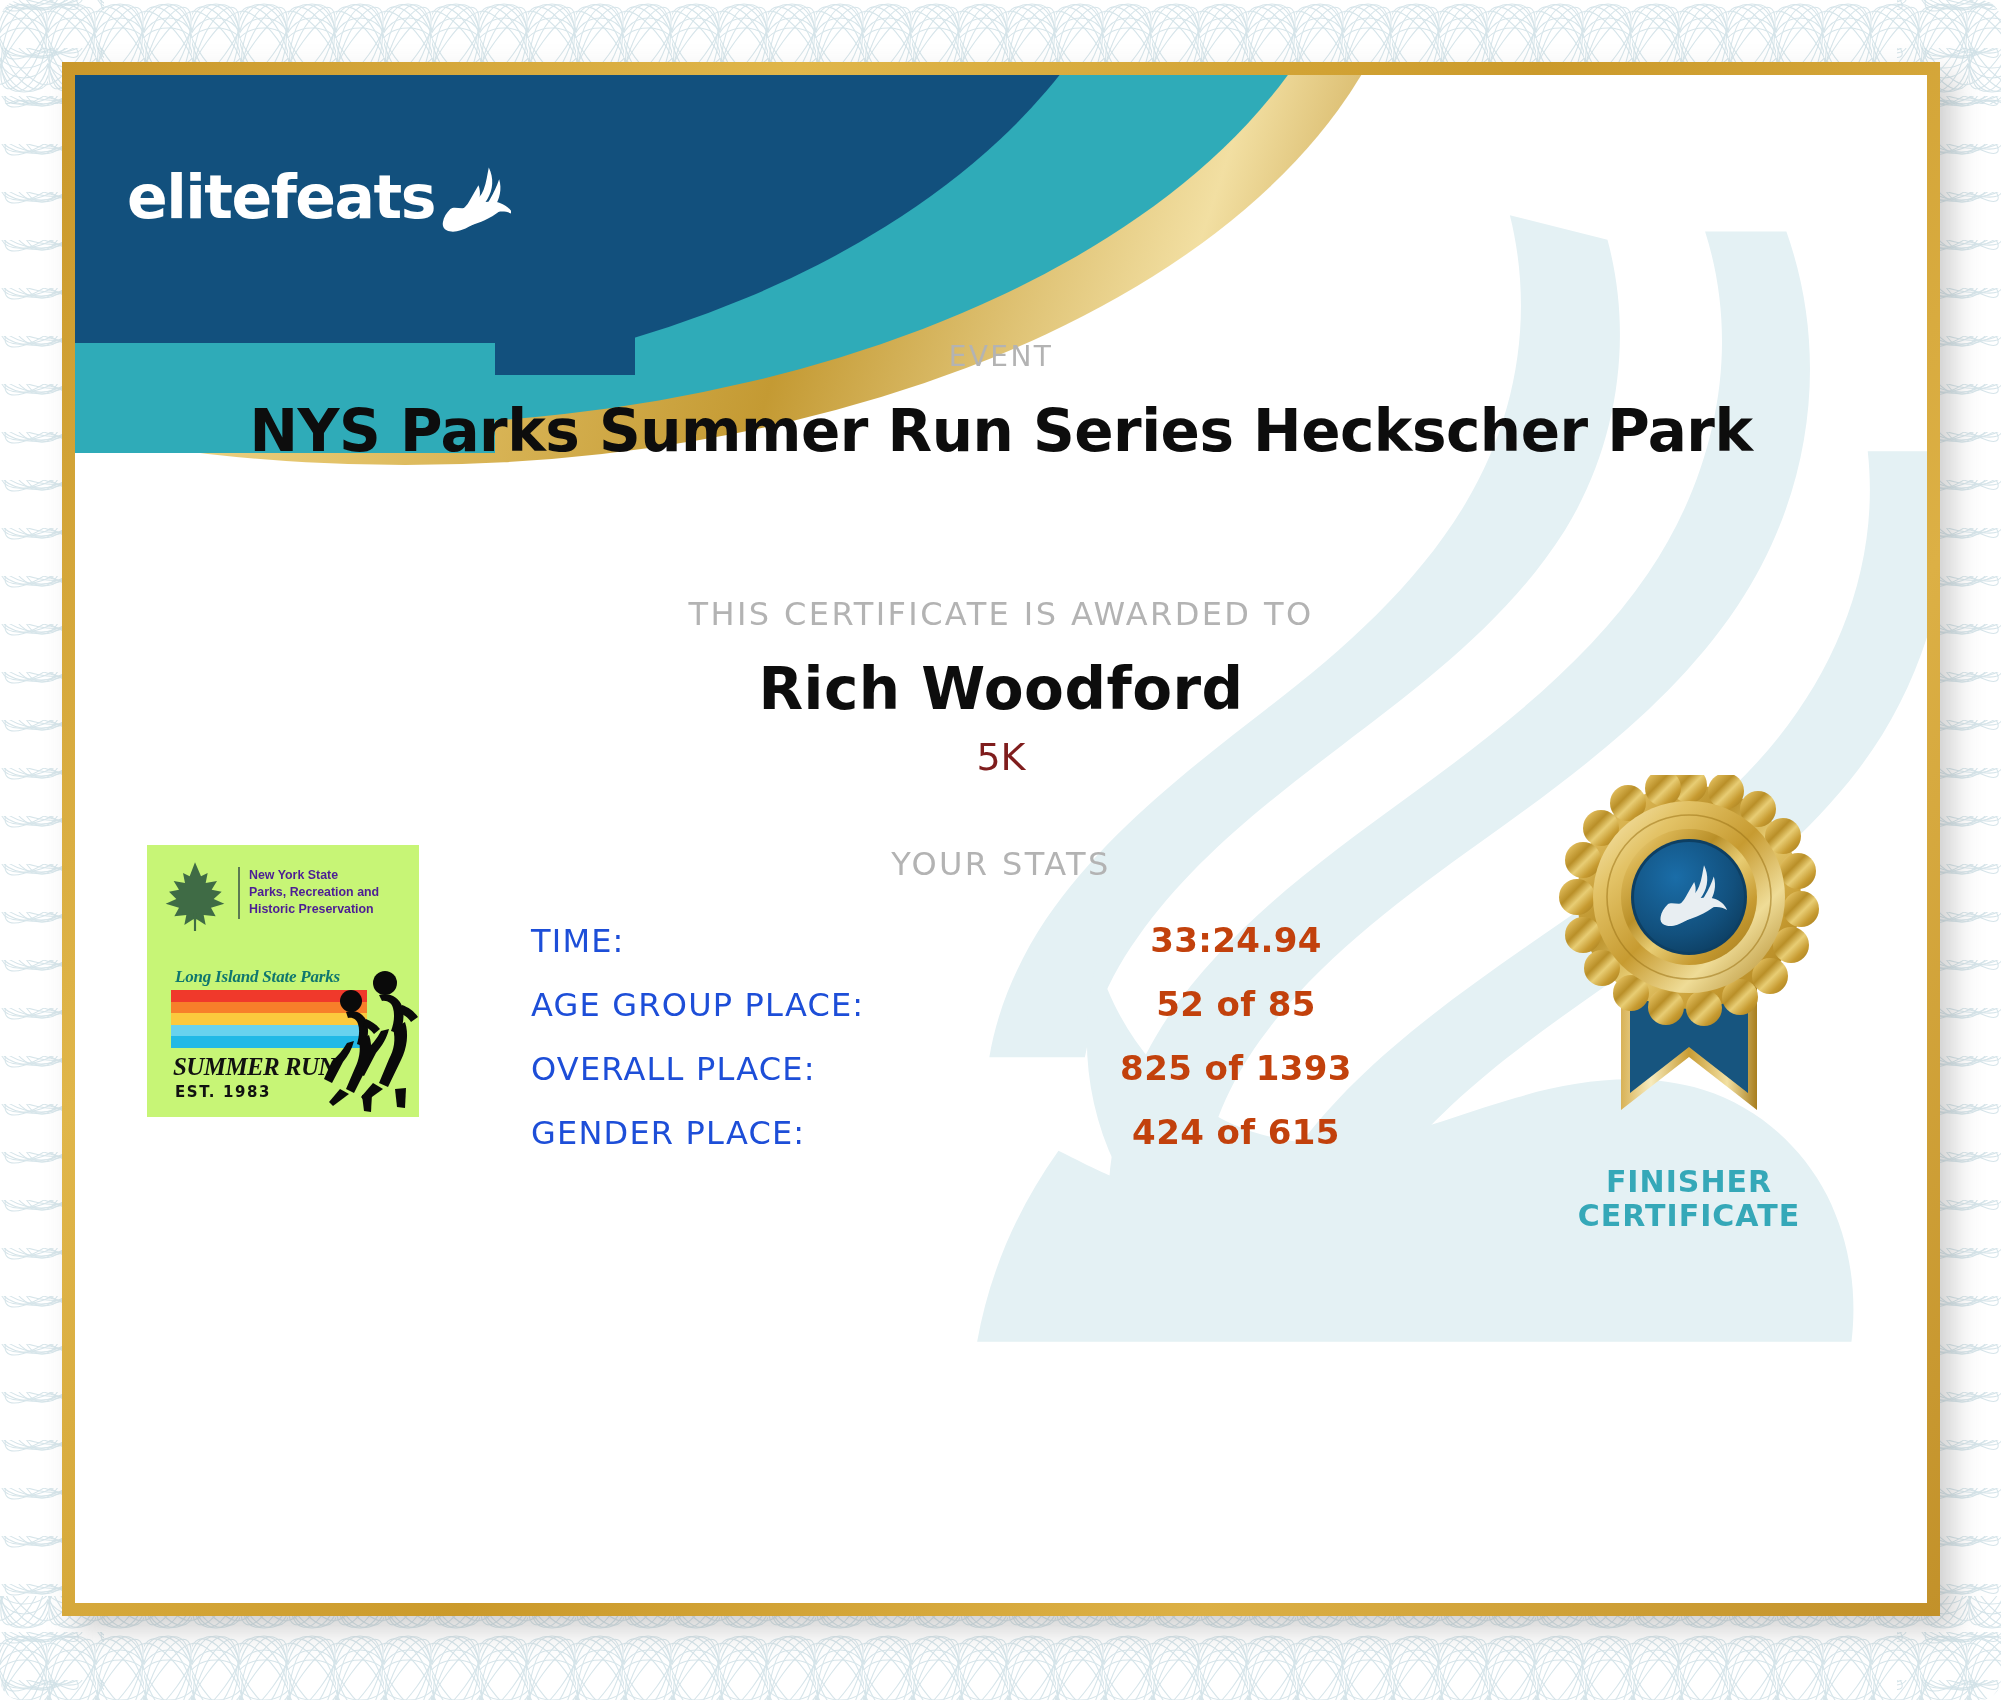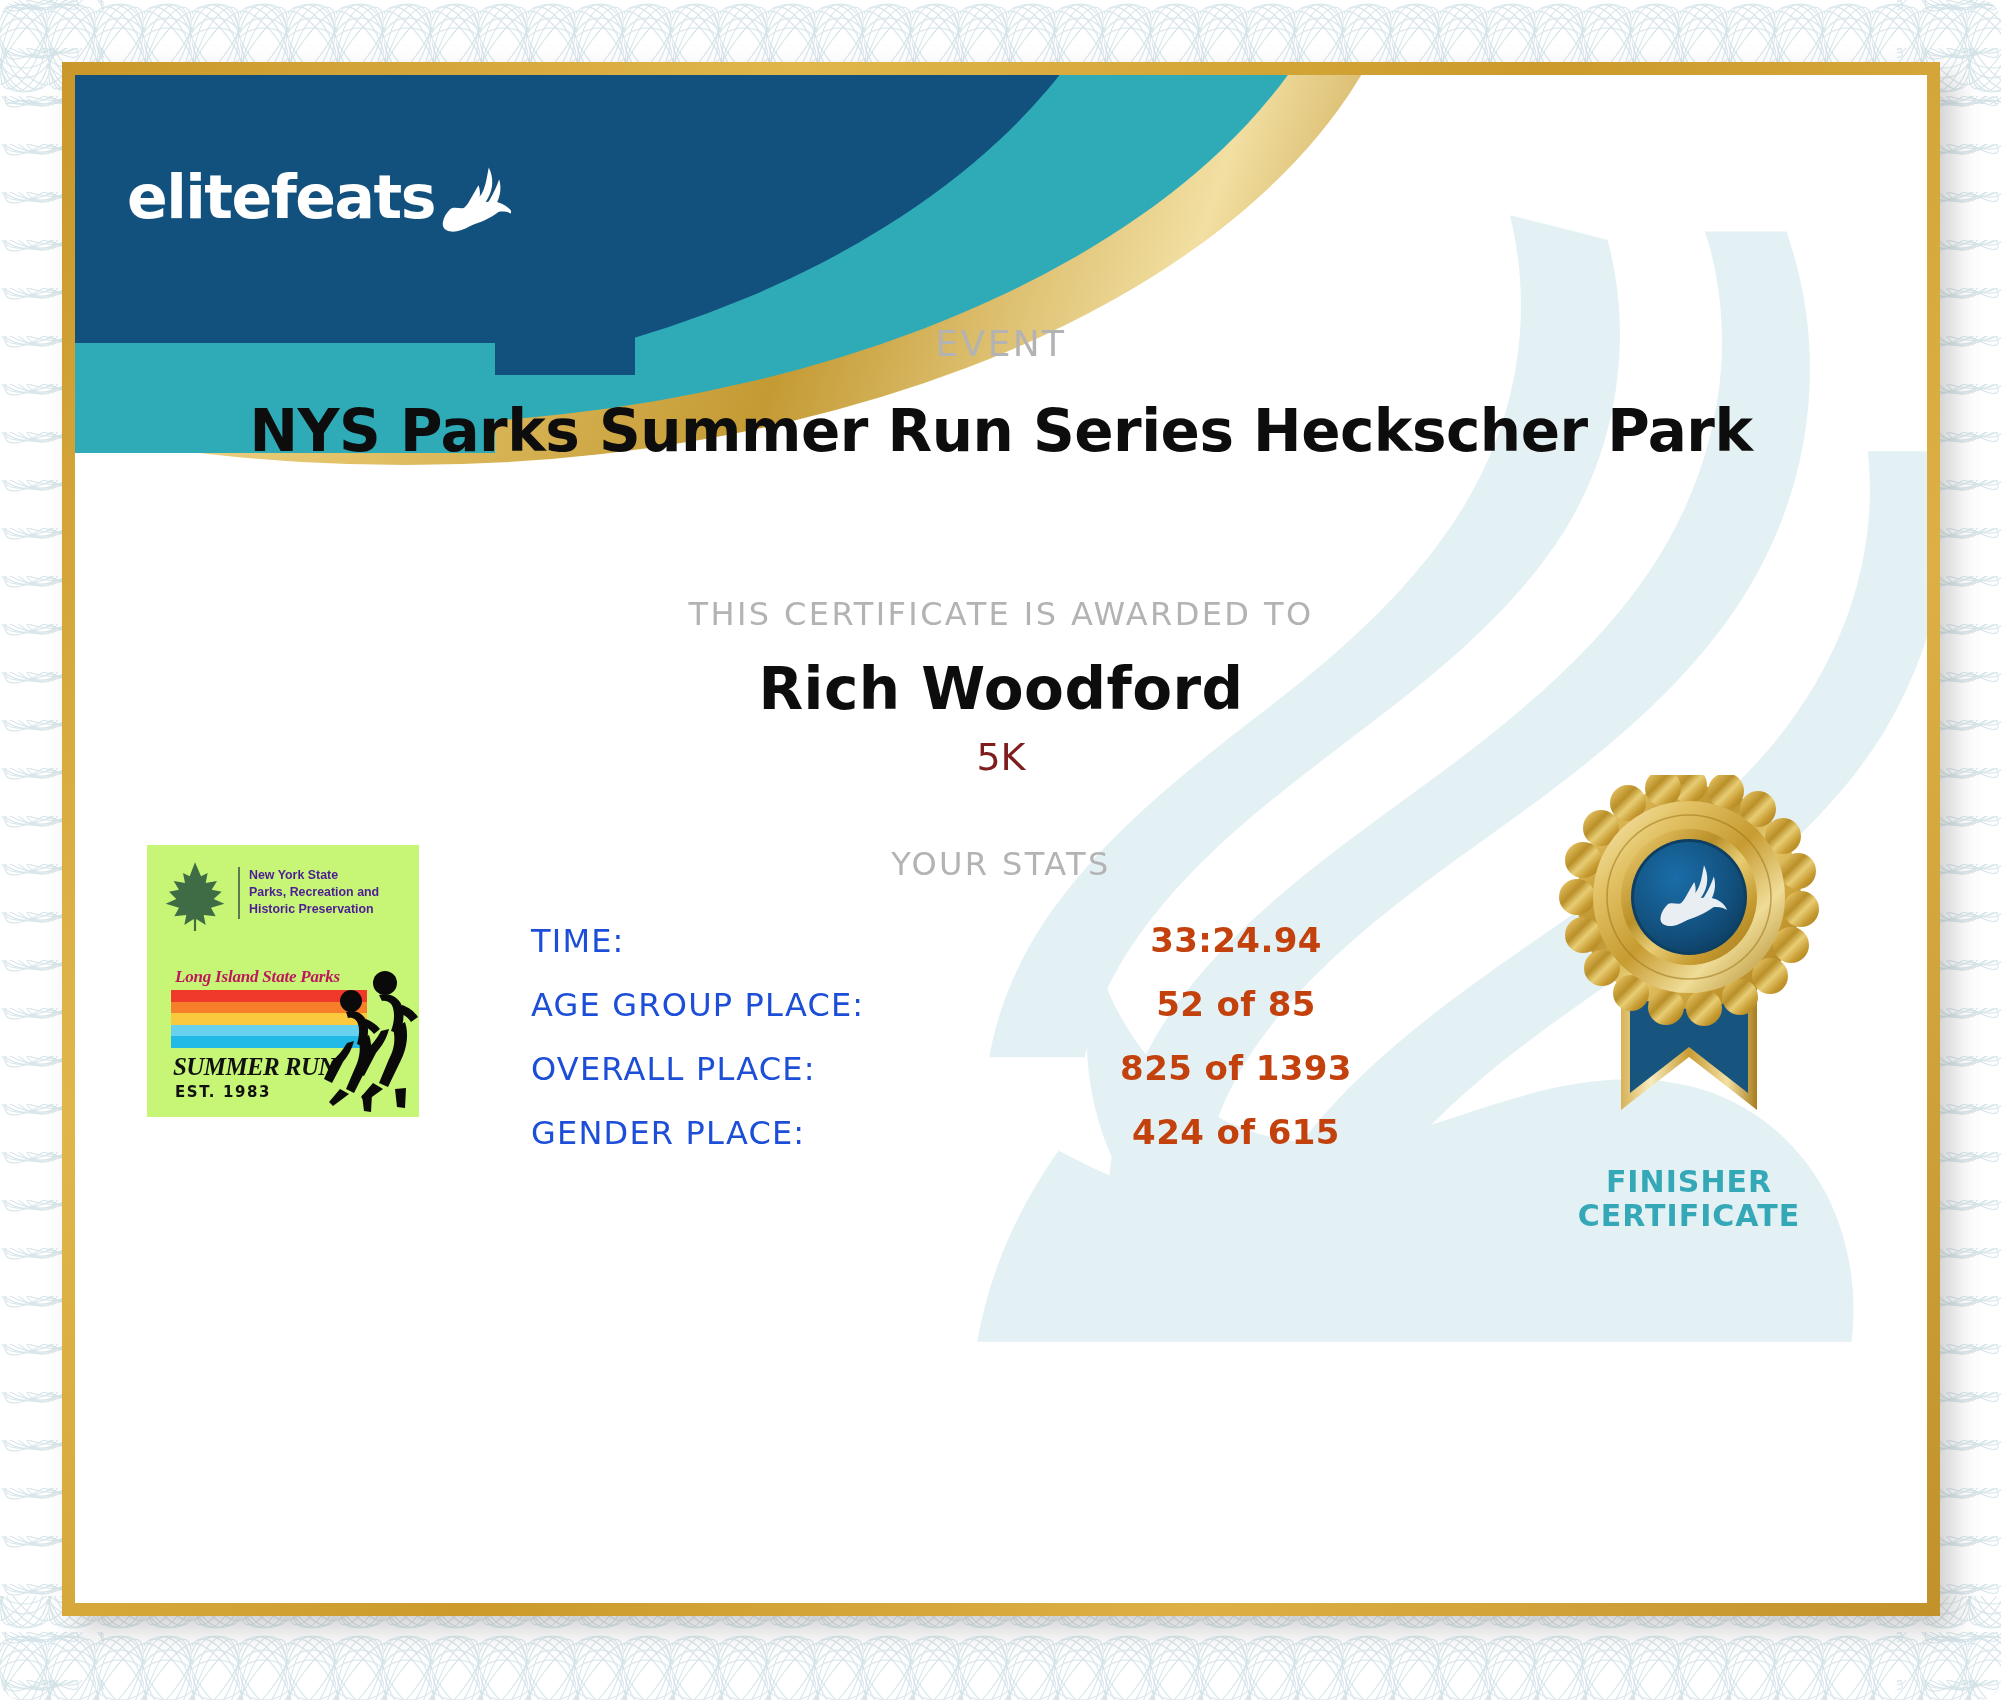--- a/index.html
+++ b/index.html
@@ -111,21 +111,21 @@
     left:0; right:0;
     text-align:center;
     z-index:5;
   }
   .label-gray{
     color:#b3b3b3;
     font-family:"DejaVu Sans", sans-serif;
     letter-spacing:2.4px;
     font-weight:normal;
   }
-  #event-label{ top:248px; font-size:36px; }
+  #event-label{ top:265px; font-size:28px; }
   #event-title{
     top:322px;
     color:#0d0d0d;
     font-family:"DejaVu Sans", sans-serif;
     font-weight:bold;
     font-size:58px;
     letter-spacing:-0.5px;
   }
   #awarded-label{ top:520px; font-size:32px; }
   #recipient-name{
@@ -202,21 +202,21 @@
     font-weight:bold;
     font-size:12.4px;
     line-height:1.36;
     padding-top:6px;
   }
   #lisp{
     position:absolute; left:0; top:122px; width:272px; height:150px;
   }
   #lisp-title{
     position:absolute; left:28px; top:0;
-    color:#be185d;
+    color:#0f766e;
     font-family:"Liberation Serif", serif;
     font-weight:bold; font-style:italic;
     font-size:17px;
     letter-spacing:-.2px;
     white-space:nowrap;
   }
   #stripes{
     position:absolute; left:24px; top:23px;
     width:196px; height:58px;
   }

